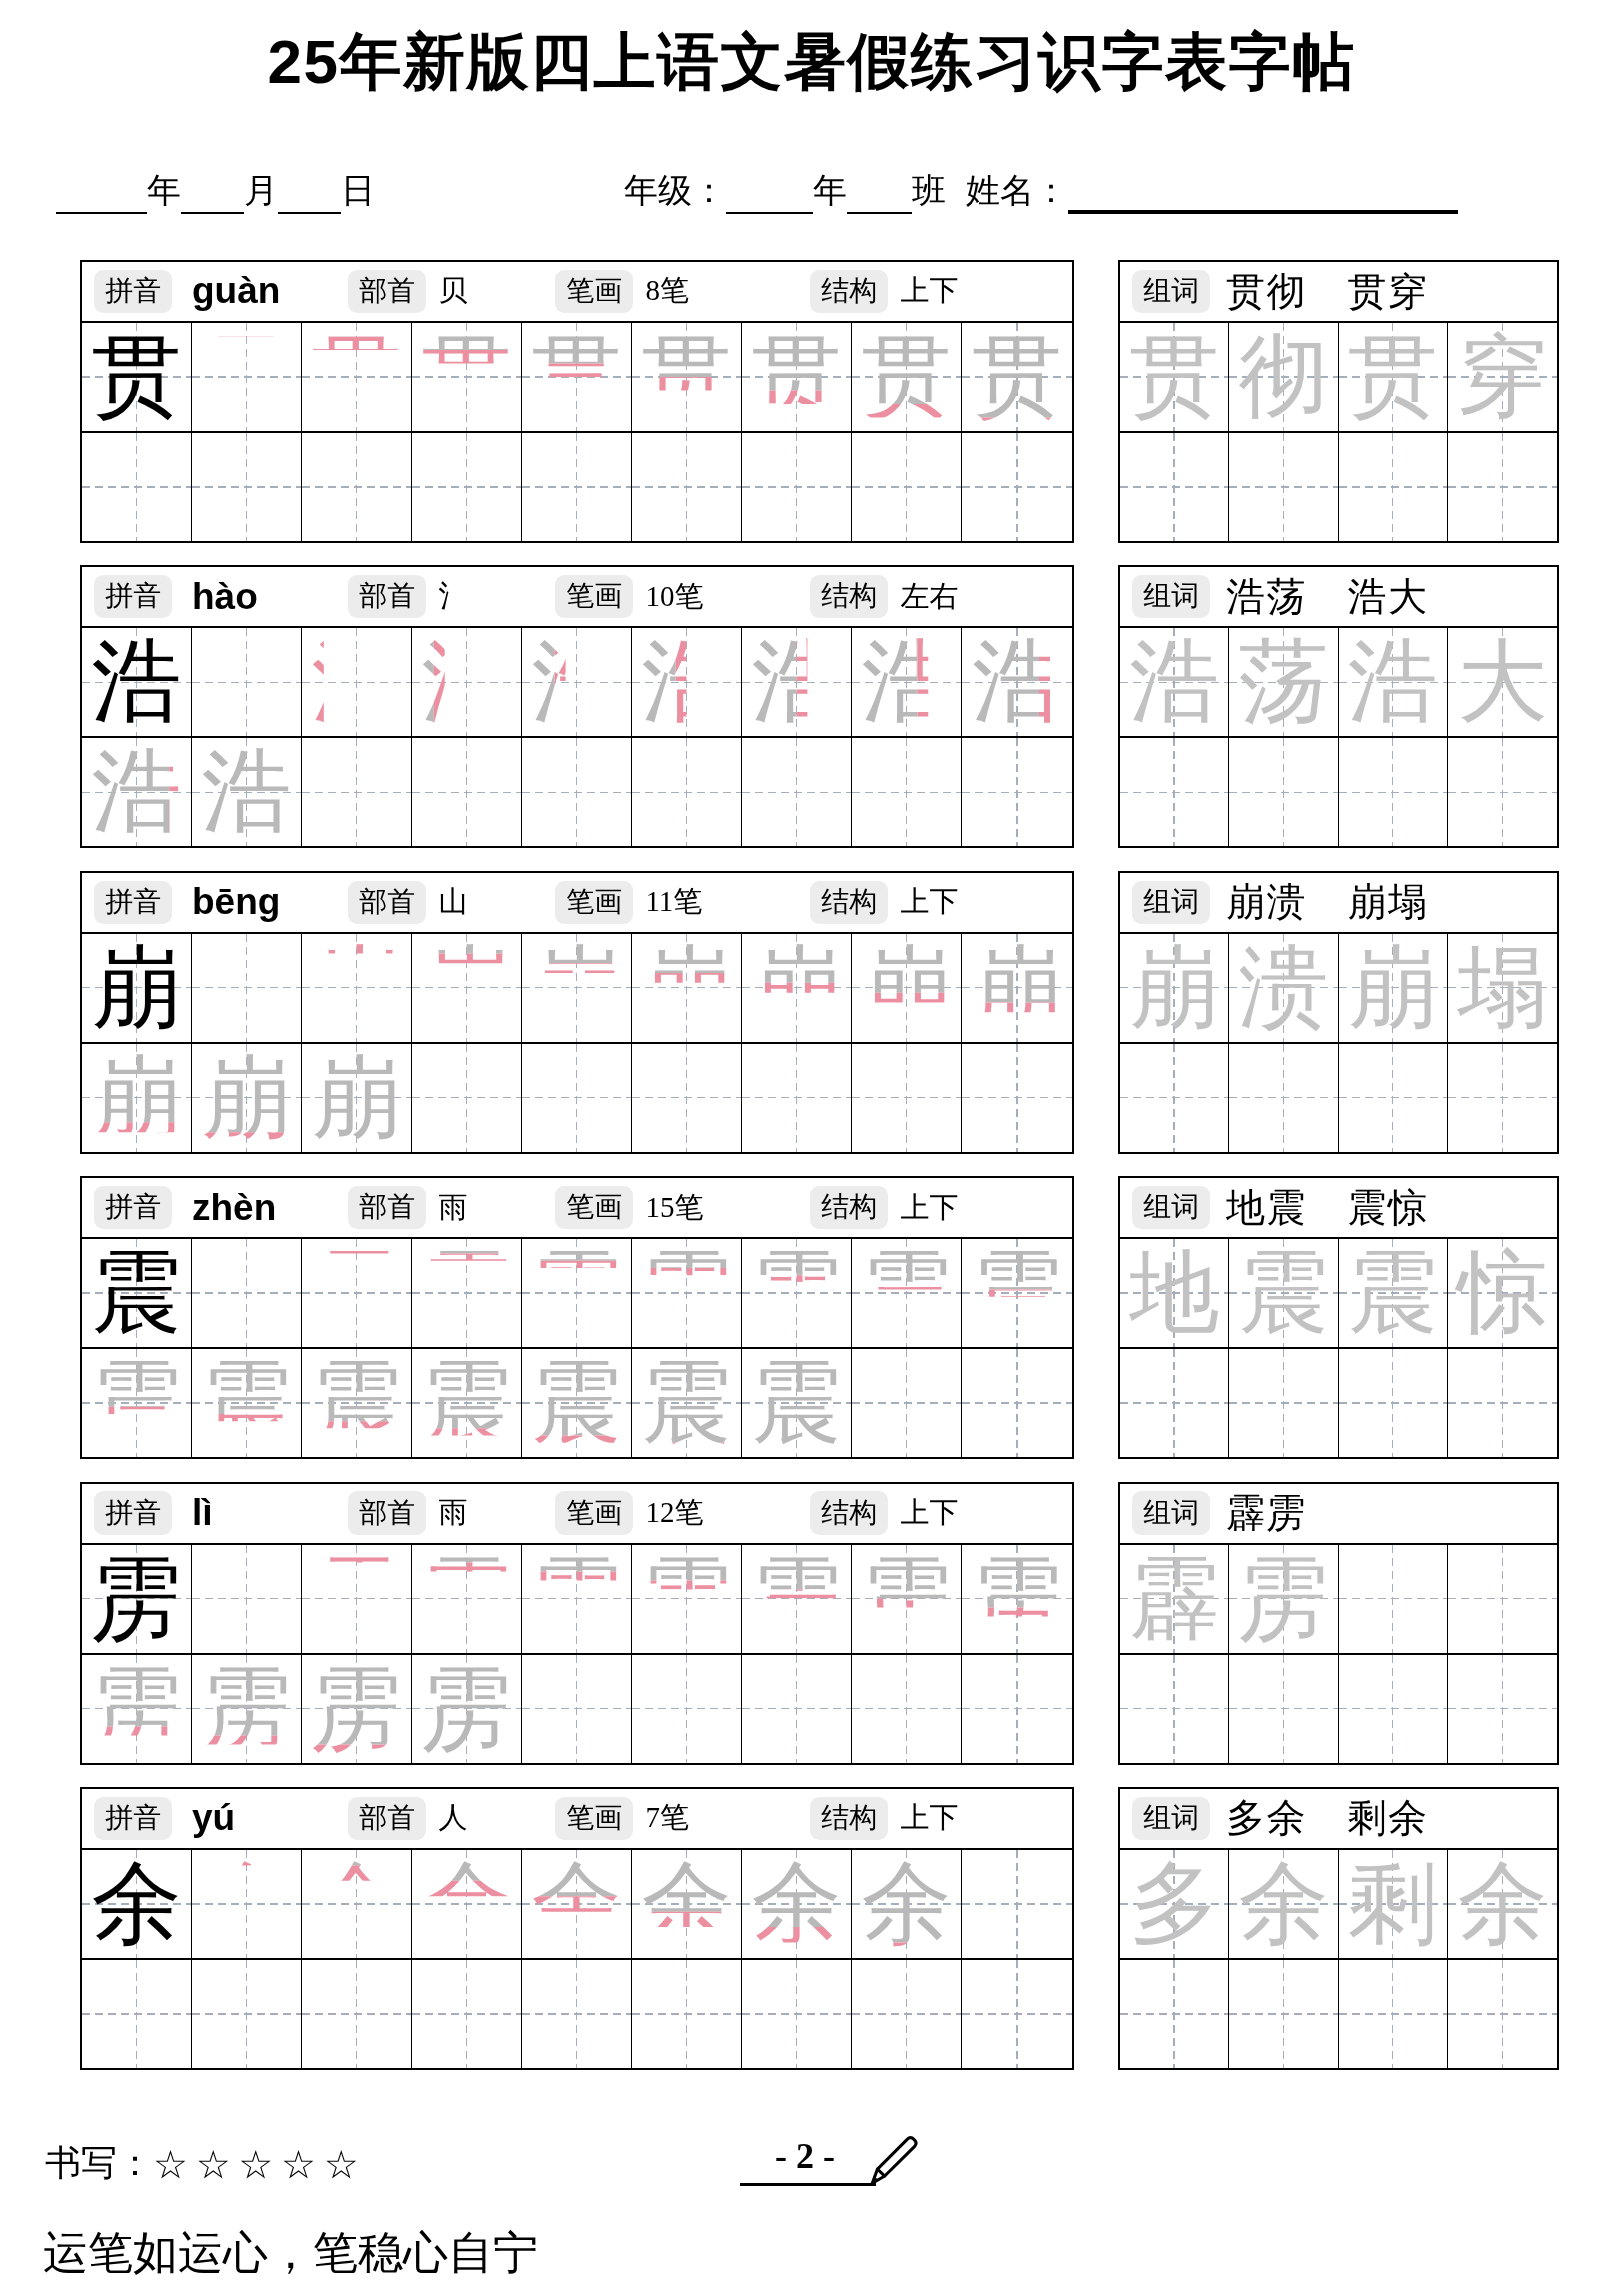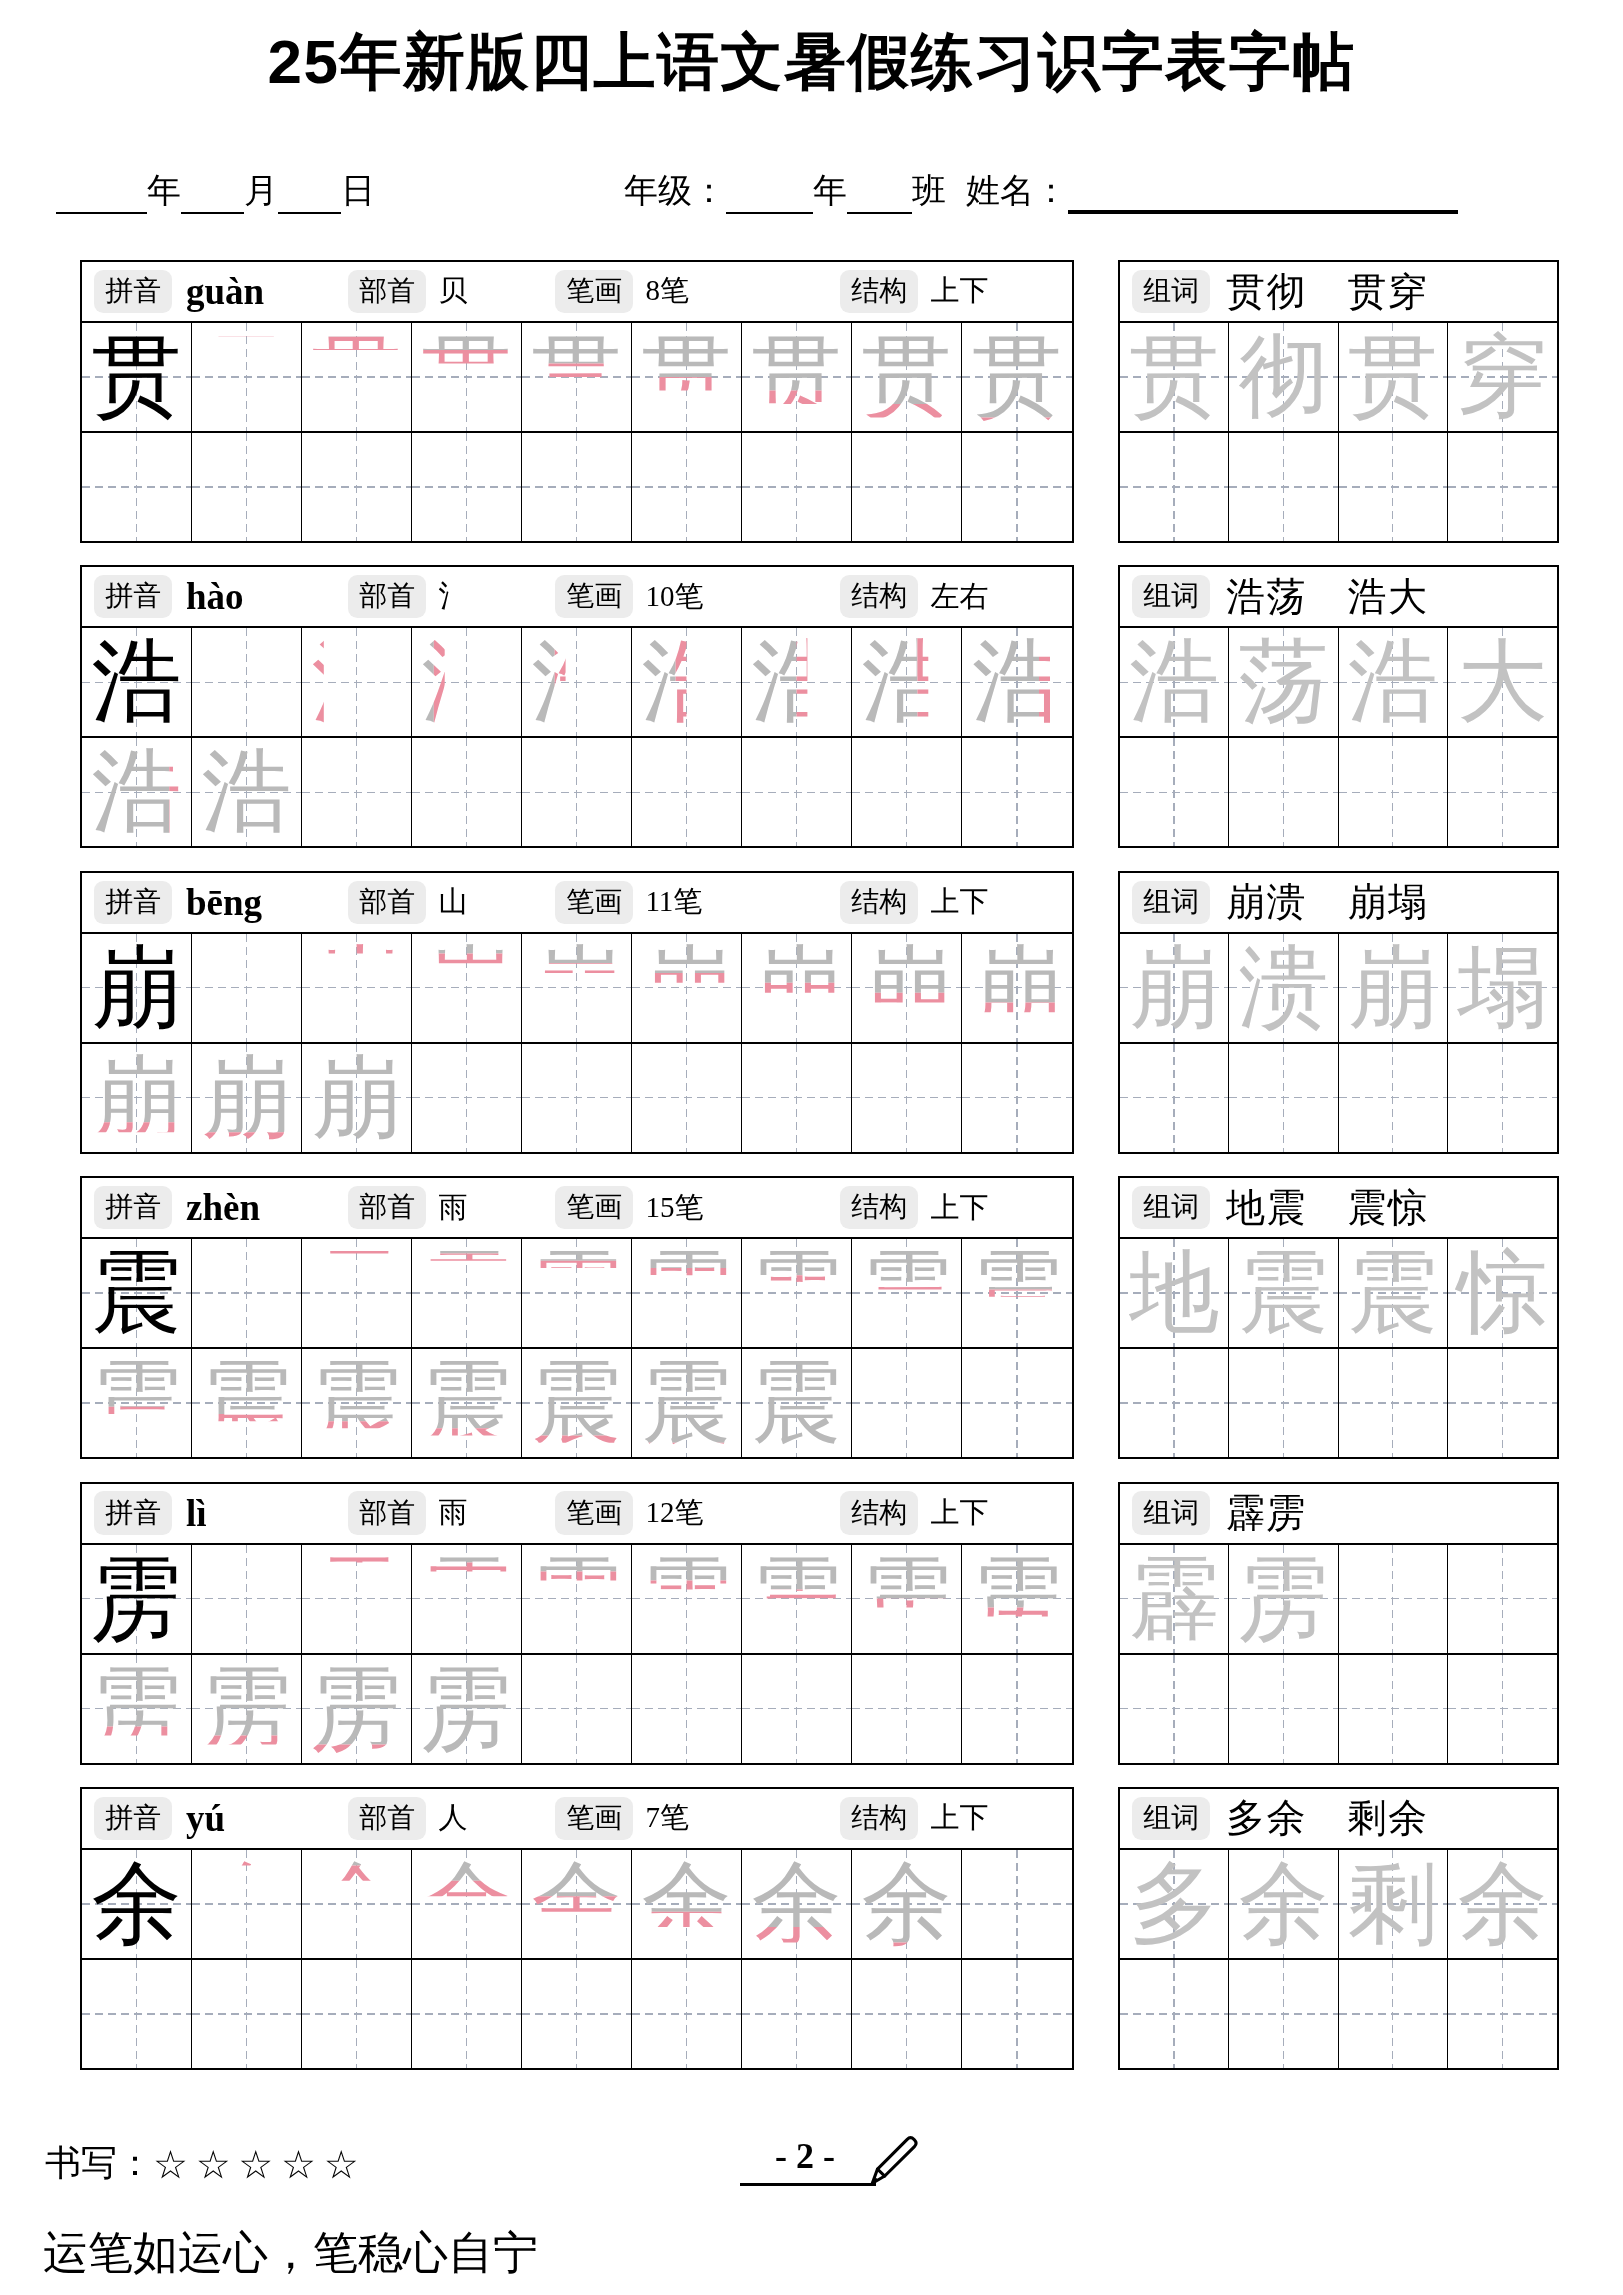--- a/index.html
+++ b/index.html
@@ -21,24 +21,24 @@
   
   .sections{position:absolute;top:260px;left:80px;display:flex;flex-direction:column;gap:22.4px;}
   .section{display:flex;gap:44px;}
   .panel{border:2.3px solid #000;background:#fff;box-sizing:content-box;}
   .panel.left{width:990px;}
   .panel.right{width:437px;}
   .phead{height:61px;border-bottom:2.3px solid #000;display:flex;align-items:center;
          padding:0 12.4px;box-sizing:border-box;}
   .badge{background:#ececec;border-radius:9.3px;padding:6.2px 10.8px;font-size:28px;line-height:1.1;}
   .hgroup{display:flex;align-items:center;}
-  .g1{width:254px}.g2{width:207px}.g3{width:285px}.g4{flex:1}
+  .g1{width:254px}.g2{width:207px}.g3{width:255px}.g4{flex:1}
   .hval{font-size:29px;margin-left:12.4px;}
-  .pinyin-val{font-family:Liberation Serif, serif;font-weight:700;
-              font-size:37px;margin-left:14px;}
+  .pinyin-val{font-family:Liberation Sans, sans-serif;font-weight:700;
+              font-size:37px;margin-left:20px;}
   .words-val{font-size:39px;margin-left:16px;letter-spacing:1.5px;}
 
   .grid-row{display:grid;}
   .left-grid .grid-row{grid-template-columns:repeat(9,1fr);}
   .right-grid .grid-row{grid-template-columns:repeat(4,1fr);}
   .grid-row.r2{border-top:2.3px solid #000;}
   .cell{position:relative;height:108px;border-right:1.5px solid #000;overflow:hidden;}
   .cell:last-child{border-right:0;}
   .cell::before{content:"";position:absolute;top:0;bottom:0;left:calc(50% - 0.8px);width:1.5px;
     background:repeating-linear-gradient(to bottom,#a6adbb 0 7.7px,transparent 7.7px 13px);}

